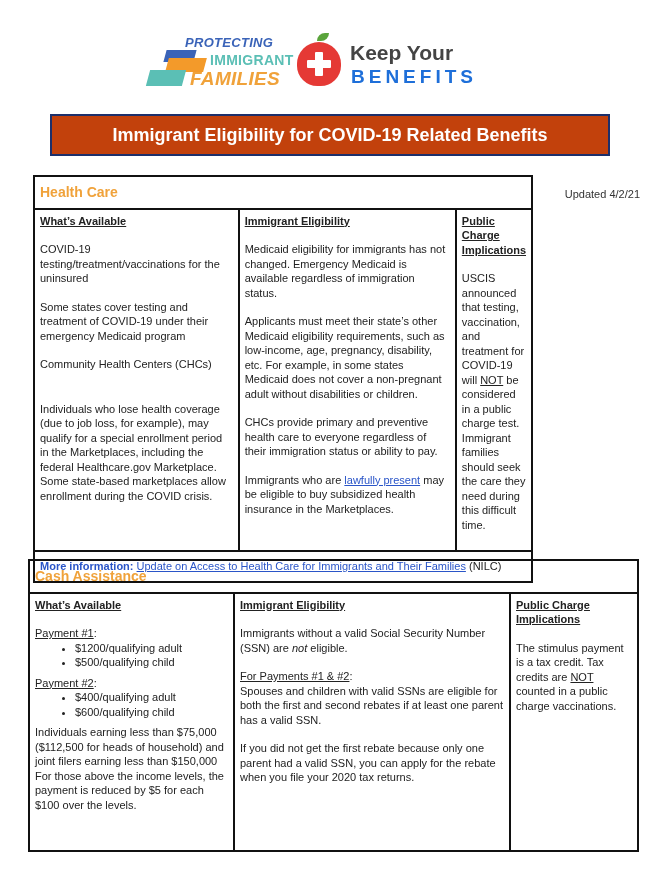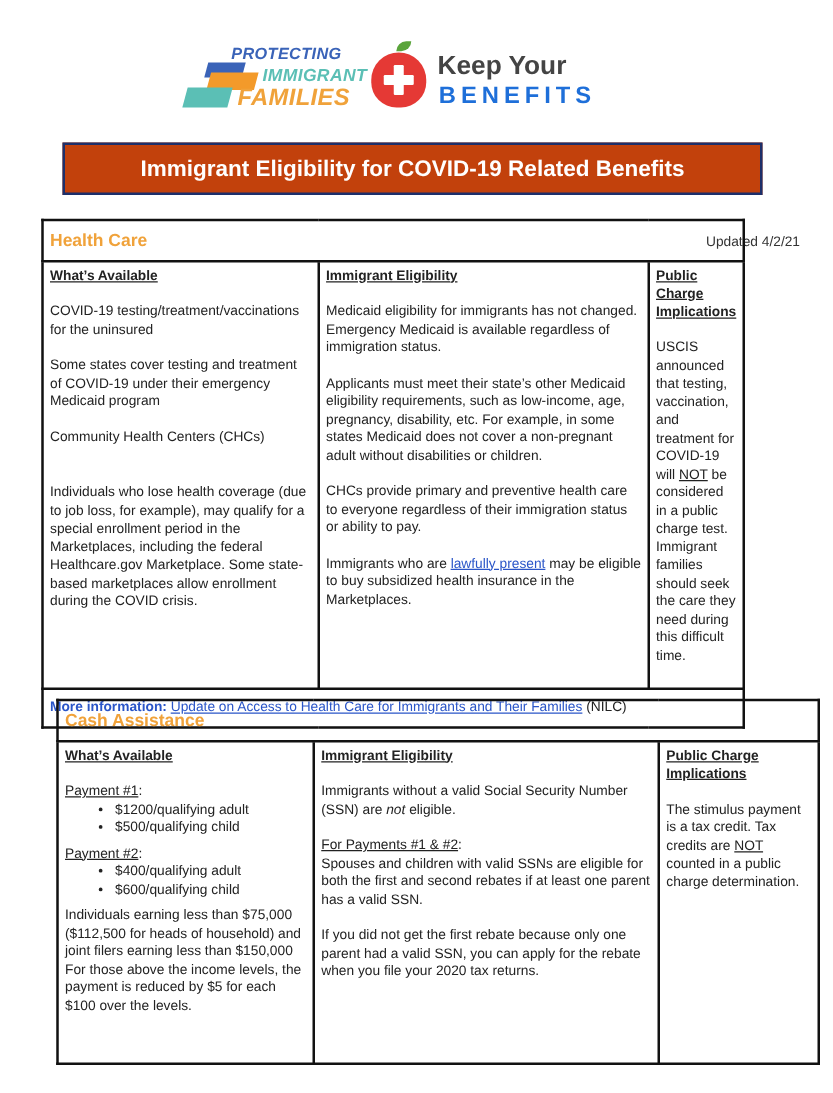--- a/index.html
+++ b/index.html
@@ -3,21 +3,21 @@
 <meta charset="utf-8">
 <style>
   html, body { margin:0; padding:0; background:#ffffff; }
   body { width:666px; height:874px; position:relative; overflow:hidden; font-family:"Liberation Sans", sans-serif; color:#222; }
   .logos { position:absolute; left:145px; top:30px; width:380px; height:70px; }
   .pif { position:absolute; left:0; top:0; width:140px; height:70px; }
   .pif .bar1 { position:absolute; left:20px; top:20px; width:30px; height:12px; background:#3a63b8; transform:skewX(-15deg); }
   .pif .bar2 { position:absolute; left:22px; top:28px; width:38px; height:14px; background:#f39a2a; transform:skewX(-15deg); }
   .pif .bar3 { position:absolute; left:3px; top:40px; width:36px; height:16px; background:#5bbfb5; transform:skewX(-15deg); }
   .pif .t1 { position:absolute; left:40px; top:5px; font-weight:bold; font-style:italic; font-size:13px; color:#3a63b8; letter-spacing:0.3px; }
-  .pif .t2 { position:absolute; left:65px; top:22px; font-weight:bold; font-style:italic; font-size:14px; color:#5bbfb5; letter-spacing:0.3px; }
+  .pif .t2 { position:absolute; left:65px; top:22px; font-weight:bold; font-size:14px; color:#5bbfb5; letter-spacing:0.3px; }
   .pif .t3 { position:absolute; left:45px; top:38px; font-weight:bold; font-style:italic; font-size:19px; color:#f0a23a; letter-spacing:0.3px; }
   .apple { position:absolute; left:152px; top:12px; width:44px; height:44px; border-radius:50% 50% 46% 46%; background:#e53935; }
   .apple .leaf { position:absolute; left:20px; top:-9px; width:12px; height:8px; background:#5aa43b; border-radius:8px 0 8px 0; }
   .apple .plus-v { position:absolute; left:18px; top:10px; width:8px; height:24px; background:#fff; border-radius:1px; }
   .apple .plus-h { position:absolute; left:10px; top:18px; width:24px; height:8px; background:#fff; border-radius:1px; }
   .kyb1 { position:absolute; left:205px; top:11px; font-size:21px; color:#444; font-weight:bold; }
   .kyb2 { position:absolute; left:206px; top:36px; font-size:19px; color:#1e6fd9; font-weight:bold; letter-spacing:4px;text-align:center; }
 
   .banner { position:absolute; left:50px; top:114px; width:560px; height:42px; background:#c2410c; border:2px solid #1d2f6a; box-sizing:border-box; display:flex; align-items:center; justify-content:center; color:#fff; font-weight:bold; font-size:18px; }
   .updated { position:absolute; right:26px; top:160px; font-size:11px; color:#333;margin-top:28px; }
@@ -53,21 +53,21 @@
   </div>
   <span class="kyb1">Keep Your</span>
   <span class="kyb2">BENEFITS</span>
 </div>
 
 <div class="banner">
   <span>Immigrant Eligibility for COVID-19 Related Benefits</span>
 </div>
 <div class="updated">Updated 4/2/21</div>
 
-<table class="sec" style="left:33px; top:175px; width:563px;">
+<table class="sec" style="left:33px; top:175px; width:500px;">
   <tbody>
       <tr>
     <td colspan="3" class="sec-title">Health Care</td>
   </tr>
   <tr style="height:300px;">
     <td style="width:213px;">
       <span class="colhead">What’s Available</span>
       <p>COVID-19 testing/treatment/vaccinations for the uninsured</p>
       <p style="">Some states cover testing and treatment of COVID-19 under their emergency Medicaid program</p>
       <p style="margin-bottom:30px;">Community Health Centers (CHCs)</p>
@@ -88,21 +88,21 @@
   <tr>
     <td colspan="3" style="padding:7px 5px;">
       <span class="more-label">More information:</span>
       <a class="link">Update on Access to Health Care for Immigrants and Their Families</a>
       <span>(NILC)</span>
     </td>
   </tr>
 </tbody>
   </table>
 
-<table class="sec" style="left:45px; top:559px; width:611px;">
+<table class="sec" style="left:28px; top:559px; width:611px;">
   <tbody>
       <tr>
     <td colspan="3" class="sec-title">Cash Assistance</td>
   </tr>
   <tr style="height:258px;">
     <td style="width:193px;">
       <span class="colhead">What’s Available</span>
       <div><span class="sub">Payment #1</span>:</div>
       <ul>
         <li>$1200/qualifying adult</li>
@@ -117,17 +117,17 @@
     </td>
     <td style="width:264px;">
       <span class="colhead">Immigrant Eligibility</span>
       <p><span>Immigrants without a valid Social Security Number (SSN) are </span><i>not</i><span> eligible.</span></p>
       <div><span class="sub">For Payments #1 &amp; #2</span>:</div>
       <p>Spouses and children with valid SSNs are eligible for both the first and second rebates if at least one parent has a valid SSN.</p>
       <p>If you did not get the first rebate because only one parent had a valid SSN, you can apply for the rebate when you file your 2020 tax returns.</p>
     </td>
     <td>
       <span class="colhead">Public Charge Implications</span>
-      <p><span>The stimulus payment is a tax credit. Tax credits are </span><span class="under">NOT</span><span> counted in a public charge determination.</span></p>
+      <p><span>The stimulus payment is a tax credit. Tax credits are </span><span class="under">NOT</span><span> counted in a public charge vaccinations.</span></p>
     </td>
   </tr>
 </tbody>
   </table>
 
 </body></html>

